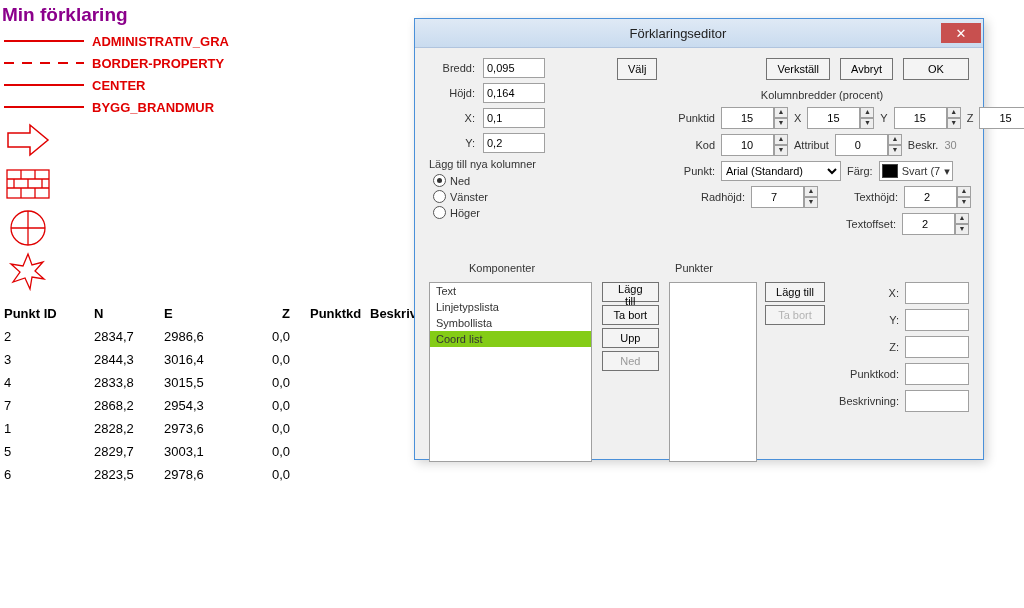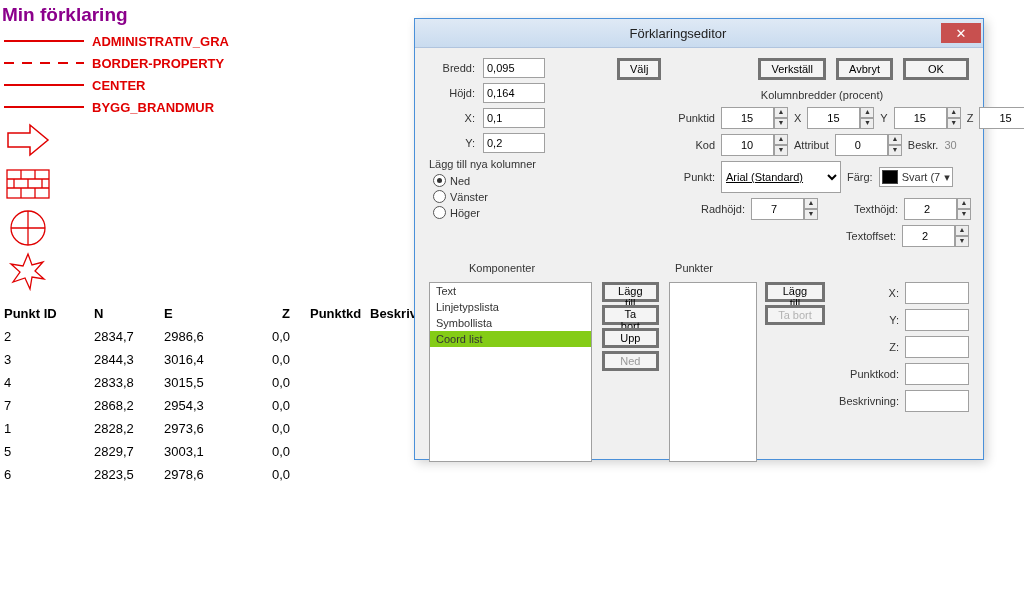--- a/index.html
+++ b/index.html
@@ -26,36 +26,36 @@
 .dialog { position: absolute; top: 18px; left: 414px; width: 568px; height: 440px; border: 1px solid #4a90d9; background: #f0f0f0; box-shadow: 3px 3px 10px rgba(0,0,0,0.18); }
 .titlebar { height: 28px; background: linear-gradient(#dfe9f5, #c9dbef); display: flex; align-items: center; border-bottom: 1px solid #b0c4de; }
 .titlebar .tcaption { flex: 1; text-align: center; font-size: 13px; color: #222; }
 .closebox { width: 40px; height: 20px; background: #c8504f; color: #fff; display: flex; align-items: center; justify-content: center; font-size: 13px; margin-right: 2px; cursor: pointer; }
 .dlg-body { padding: 10px 14px; font-size: 11px; color: #333; }
 .toprow { display: flex; gap: 8px; align-items: flex-start; }
 .left-col { width: 180px; }
 .frow { display: flex; align-items: center; margin-bottom: 5px; gap: 8px; }
 .frow .flab { width: 46px; text-align: right; }
 input.txt { width: 54px; height: 18px; border: 1px solid #a0a0a0; background: #fff; font-size: 11px; padding: 0 3px; }
-button.btn { height: 22px; border: 3px solid #737373; background: #f4f4f4; font-size: 11px; padding: 0 10px; cursor: pointer; }
+button.btn { height: 22px; border: 1px solid #737373; background: #f4f4f4; font-size: 11px; padding: 0 10px; cursor: pointer; }
 .btnbar { display: flex; gap: 10px; margin-left: auto; }
 .group-title { margin: 4px 0 4px 0; }
 .radio-row { display: flex; align-items: center; gap: 4px; margin-bottom: 3px; padding-left: 4px;}
 .radio { width: 11px; height: 11px; border: 1px solid #555; border-radius: 50%; display: inline-flex; align-items: center; justify-content: center; background:#fff; }
 .radio.sel::after { content: ""; width: 5px; height: 5px; background: #333; border-radius: 50%; }
 .kol-title { text-align: center; margin-bottom: 6px; }
 .spinrow { display: flex; align-items: center; gap: 6px; margin-bottom: 5px; justify-content: flex-start; }
 .spin { display: flex; align-items: center; }
 .spin input { width: 30px; height: 18px; border: 1px solid #a0a0a0; background:#fff; font-size: 11px; text-align: left; padding-left: 19px;}
 .spin .updn { width: 14px; display:flex; flex-direction:column; }
 .spin .updn span { height: 9px; border: 1px solid #a0a0a0; background:#eee; font-size:7px; line-height:7px; text-align:center; cursor:pointer; }
 .klab { font-size: 11px; min-width: 40px; text-align: right; }
 .klab2 { font-size: 11px; }
 .static { color: #888; }
-select.sel { height: 32px; border: 1px solid #a0a0a0; font-size: 11px; background:#fff;text-decoration:underline; }
+select.sel { height: 20px; border: 1px solid #a0a0a0; font-size: 11px; background:#fff; }
 .color-sel { display:flex; align-items:center; border:1px solid #a0a0a0; height:18px; background:#fff; padding:0 2px; gap:4px; font-size:11px; }
 .color-sw { width: 14px; height: 12px; background: #000; border:1px solid #444; }
 
 .mid { display: flex; gap: 10px; margin-top: 8px; }
 .komp-col { width: 170px; }
 .komp-list { height: 178px; border: 1px solid #a0a0a0; background: #fff; overflow: auto; }
 .komp-item { padding: 2px 6px; cursor: default; }
 .komp-item.sel { background: #84cc16; }
 .btncol { display: flex; flex-direction: column; gap: 3px; width: 60px; }
 .btncol button { height: 20px; font-size: 11px; }

